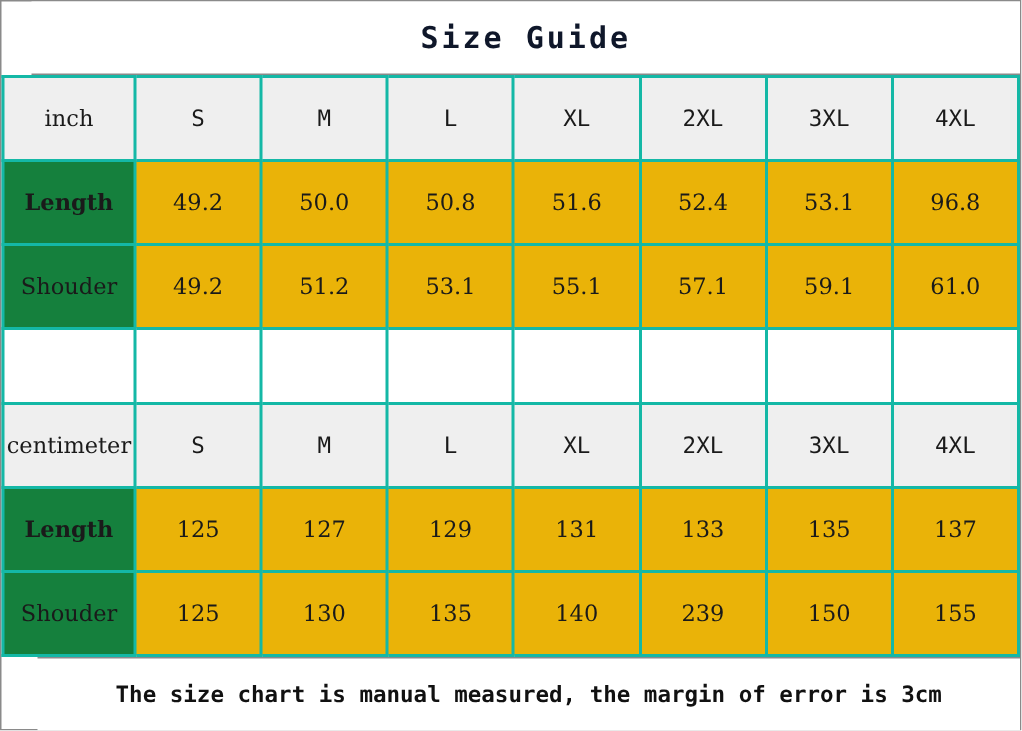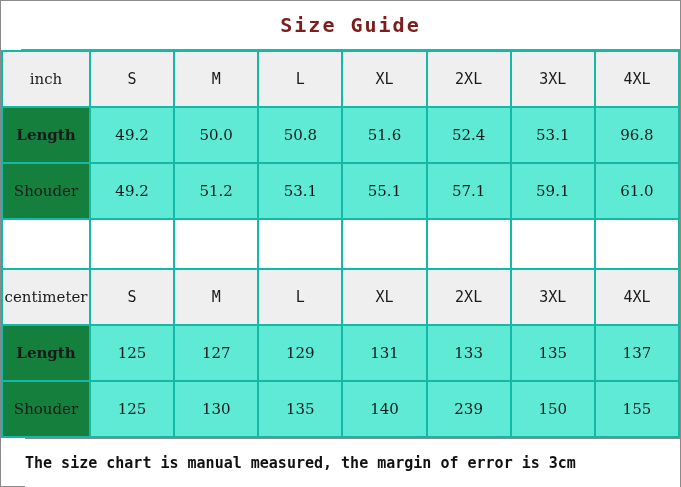--- a/index.html
+++ b/index.html
@@ -24,21 +24,21 @@
     background: #ffffff;
   }
   .title {
     height: 48px;
     line-height: 48px;
     text-align: center;
     font-family: "DejaVu Sans Mono", monospace;
     font-size: 20px;
     font-weight: bold;
     letter-spacing: 2px;
-    color: #7f1d1d;
+    color: #0f172a;
     border-bottom: 1px solid #8a8a8a;
     background: #ffffff;
     margin-left: 20px;
   }
   table.size-table {
     border-collapse: collapse;
     width: 100%;
     table-layout: fixed;
     flex: 1 1 auto;
   }
@@ -67,29 +67,30 @@
     font-size: 14px;
     background: #ffffff;
   }
   tr.unit-row td {
     background: #efefef;
   }
   tr.unit-row td.size-hdr {
     background: #efefef;
   }
   tr.data-row td.val {
-    background: #5eead4;
+    background: #eab308;
   }
   tr.spacer-row td {
     height: 48px;
     background: #ffffff;
   }
   .footer {
     height: 48px;
     line-height: 48px;
+    text-align: center;
     font-family: "DejaVu Sans Mono", monospace;
     font-size: 15px;
     font-weight: bold;
     color: #111;
     border-top: 1px solid #8a8a8a;
     background: #ffffff;
     margin-left: 24px;
   }
 </style>
 </head>

